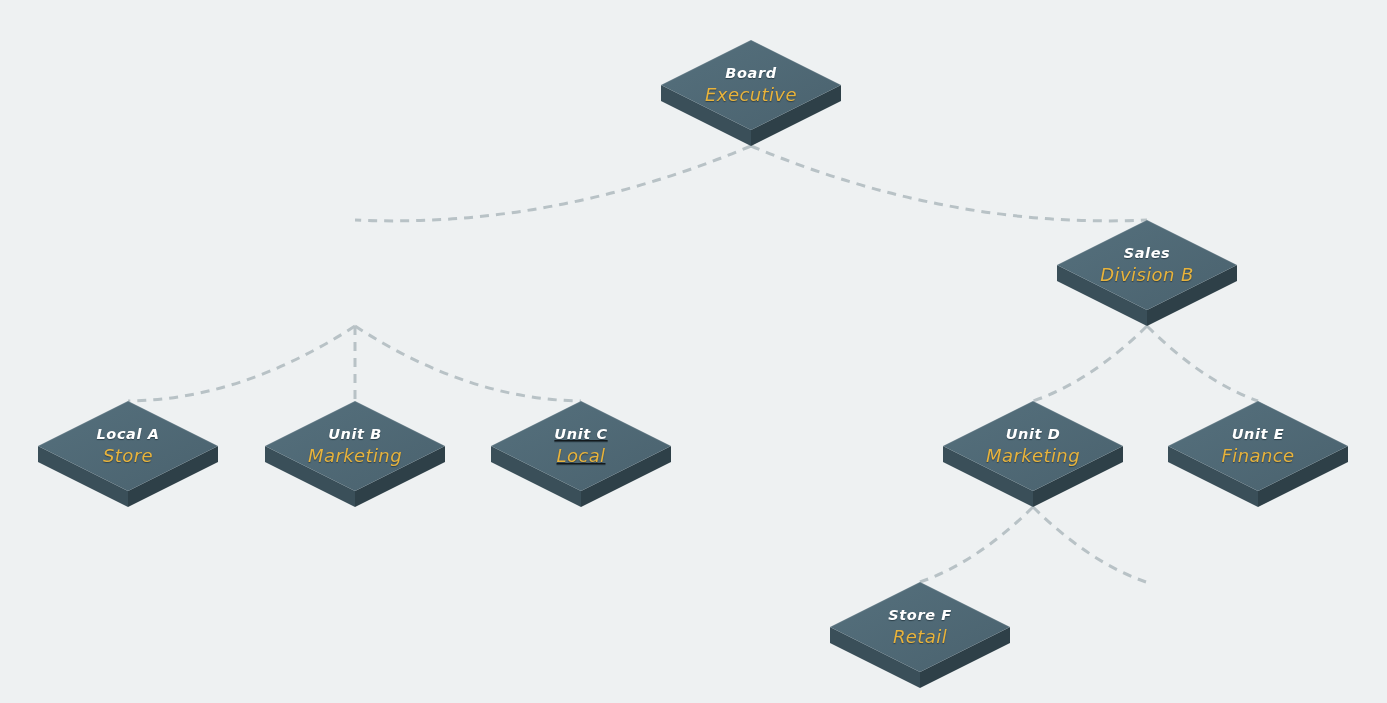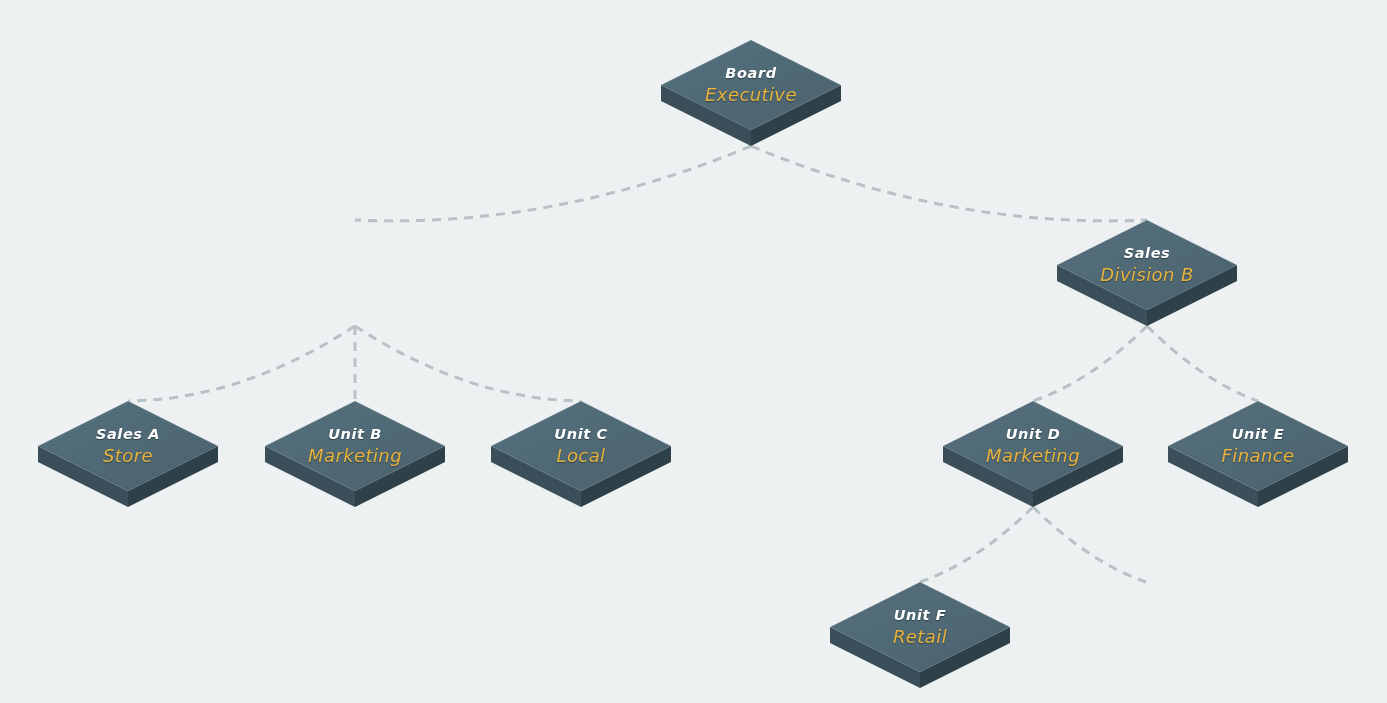--- a/index.html
+++ b/index.html
@@ -132,21 +132,21 @@
           <defs>
             <linearGradient id="g3" x1="0" y1="0" x2="1" y2="1">
               <stop offset="0%" stop-color="#55707d"></stop>
               <stop offset="100%" stop-color="#4a626e"></stop>
             </linearGradient>
           </defs>
           <polygon points="90,0 180,45 90,90 0,45" fill="url(#g3)"></polygon>
           <polyline points="0,45 90,0 180,45" fill="none" stroke="rgba(255,255,255,0.10)" stroke-width="1.5"></polyline>
         </svg>
         <div class="node-label" style="top: 45px;">
-          <span class="node-title">Sales A</span>
+          <span class="node-title">Local A</span>
           <span class="node-sub">Store</span>
         </div>
       </div>
       <div class="node" style="left: 355px; top: 454px; width: 180px; height: 106px;">
         <svg width="180" height="106" viewBox="0 0 180 106">
           <polygon points="90,90 180,45 180,61 90,106" fill="#2e4048"></polygon>
           <polygon points="0,45 90,90 90,106 0,61" fill="#3a4f59"></polygon>
           <defs>
             <linearGradient id="g4" x1="0" y1="0" x2="1" y2="1">
               <stop offset="0%" stop-color="#55707d"></stop>
@@ -167,21 +167,21 @@
           <polygon points="0,45 90,90 90,106 0,61" fill="#3a4f59"></polygon>
           <defs>
             <linearGradient id="g5" x1="0" y1="0" x2="1" y2="1">
               <stop offset="0%" stop-color="#55707d"></stop>
               <stop offset="100%" stop-color="#4a626e"></stop>
             </linearGradient>
           </defs>
           <polygon points="90,0 180,45 90,90 0,45" fill="url(#g5)"></polygon>
           <polyline points="0,45 90,0 180,45" fill="none" stroke="rgba(255,255,255,0.10)" stroke-width="1.5"></polyline>
         </svg>
-        <div class="node-label" style="top: 45px;">
+        <div class="node-label" style="top: 45px; text-decoration: underline;">
           <span class="node-title">Unit C</span>
           <span class="node-sub">Local</span>
         </div>
       </div>
       <div class="node" style="left: 1033px; top: 454px; width: 180px; height: 106px;">
         <svg width="180" height="106" viewBox="0 0 180 106">
           <polygon points="90,90 180,45 180,61 90,106" fill="#2e4048"></polygon>
           <polygon points="0,45 90,90 90,106 0,61" fill="#3a4f59"></polygon>
           <defs>
             <linearGradient id="g6" x1="0" y1="0" x2="1" y2="1">
@@ -222,18 +222,18 @@
           <defs>
             <linearGradient id="g8" x1="0" y1="0" x2="1" y2="1">
               <stop offset="0%" stop-color="#55707d"></stop>
               <stop offset="100%" stop-color="#4a626e"></stop>
             </linearGradient>
           </defs>
           <polygon points="90,0 180,45 90,90 0,45" fill="url(#g8)"></polygon>
           <polyline points="0,45 90,0 180,45" fill="none" stroke="rgba(255,255,255,0.10)" stroke-width="1.5"></polyline>
         </svg>
         <div class="node-label" style="top: 45px;">
-          <span class="node-title">Unit F</span>
+          <span class="node-title">Store F</span>
           <span class="node-sub">Retail</span>
         </div>
       </div>
     </div>
 </div>
 
 </body></html>

